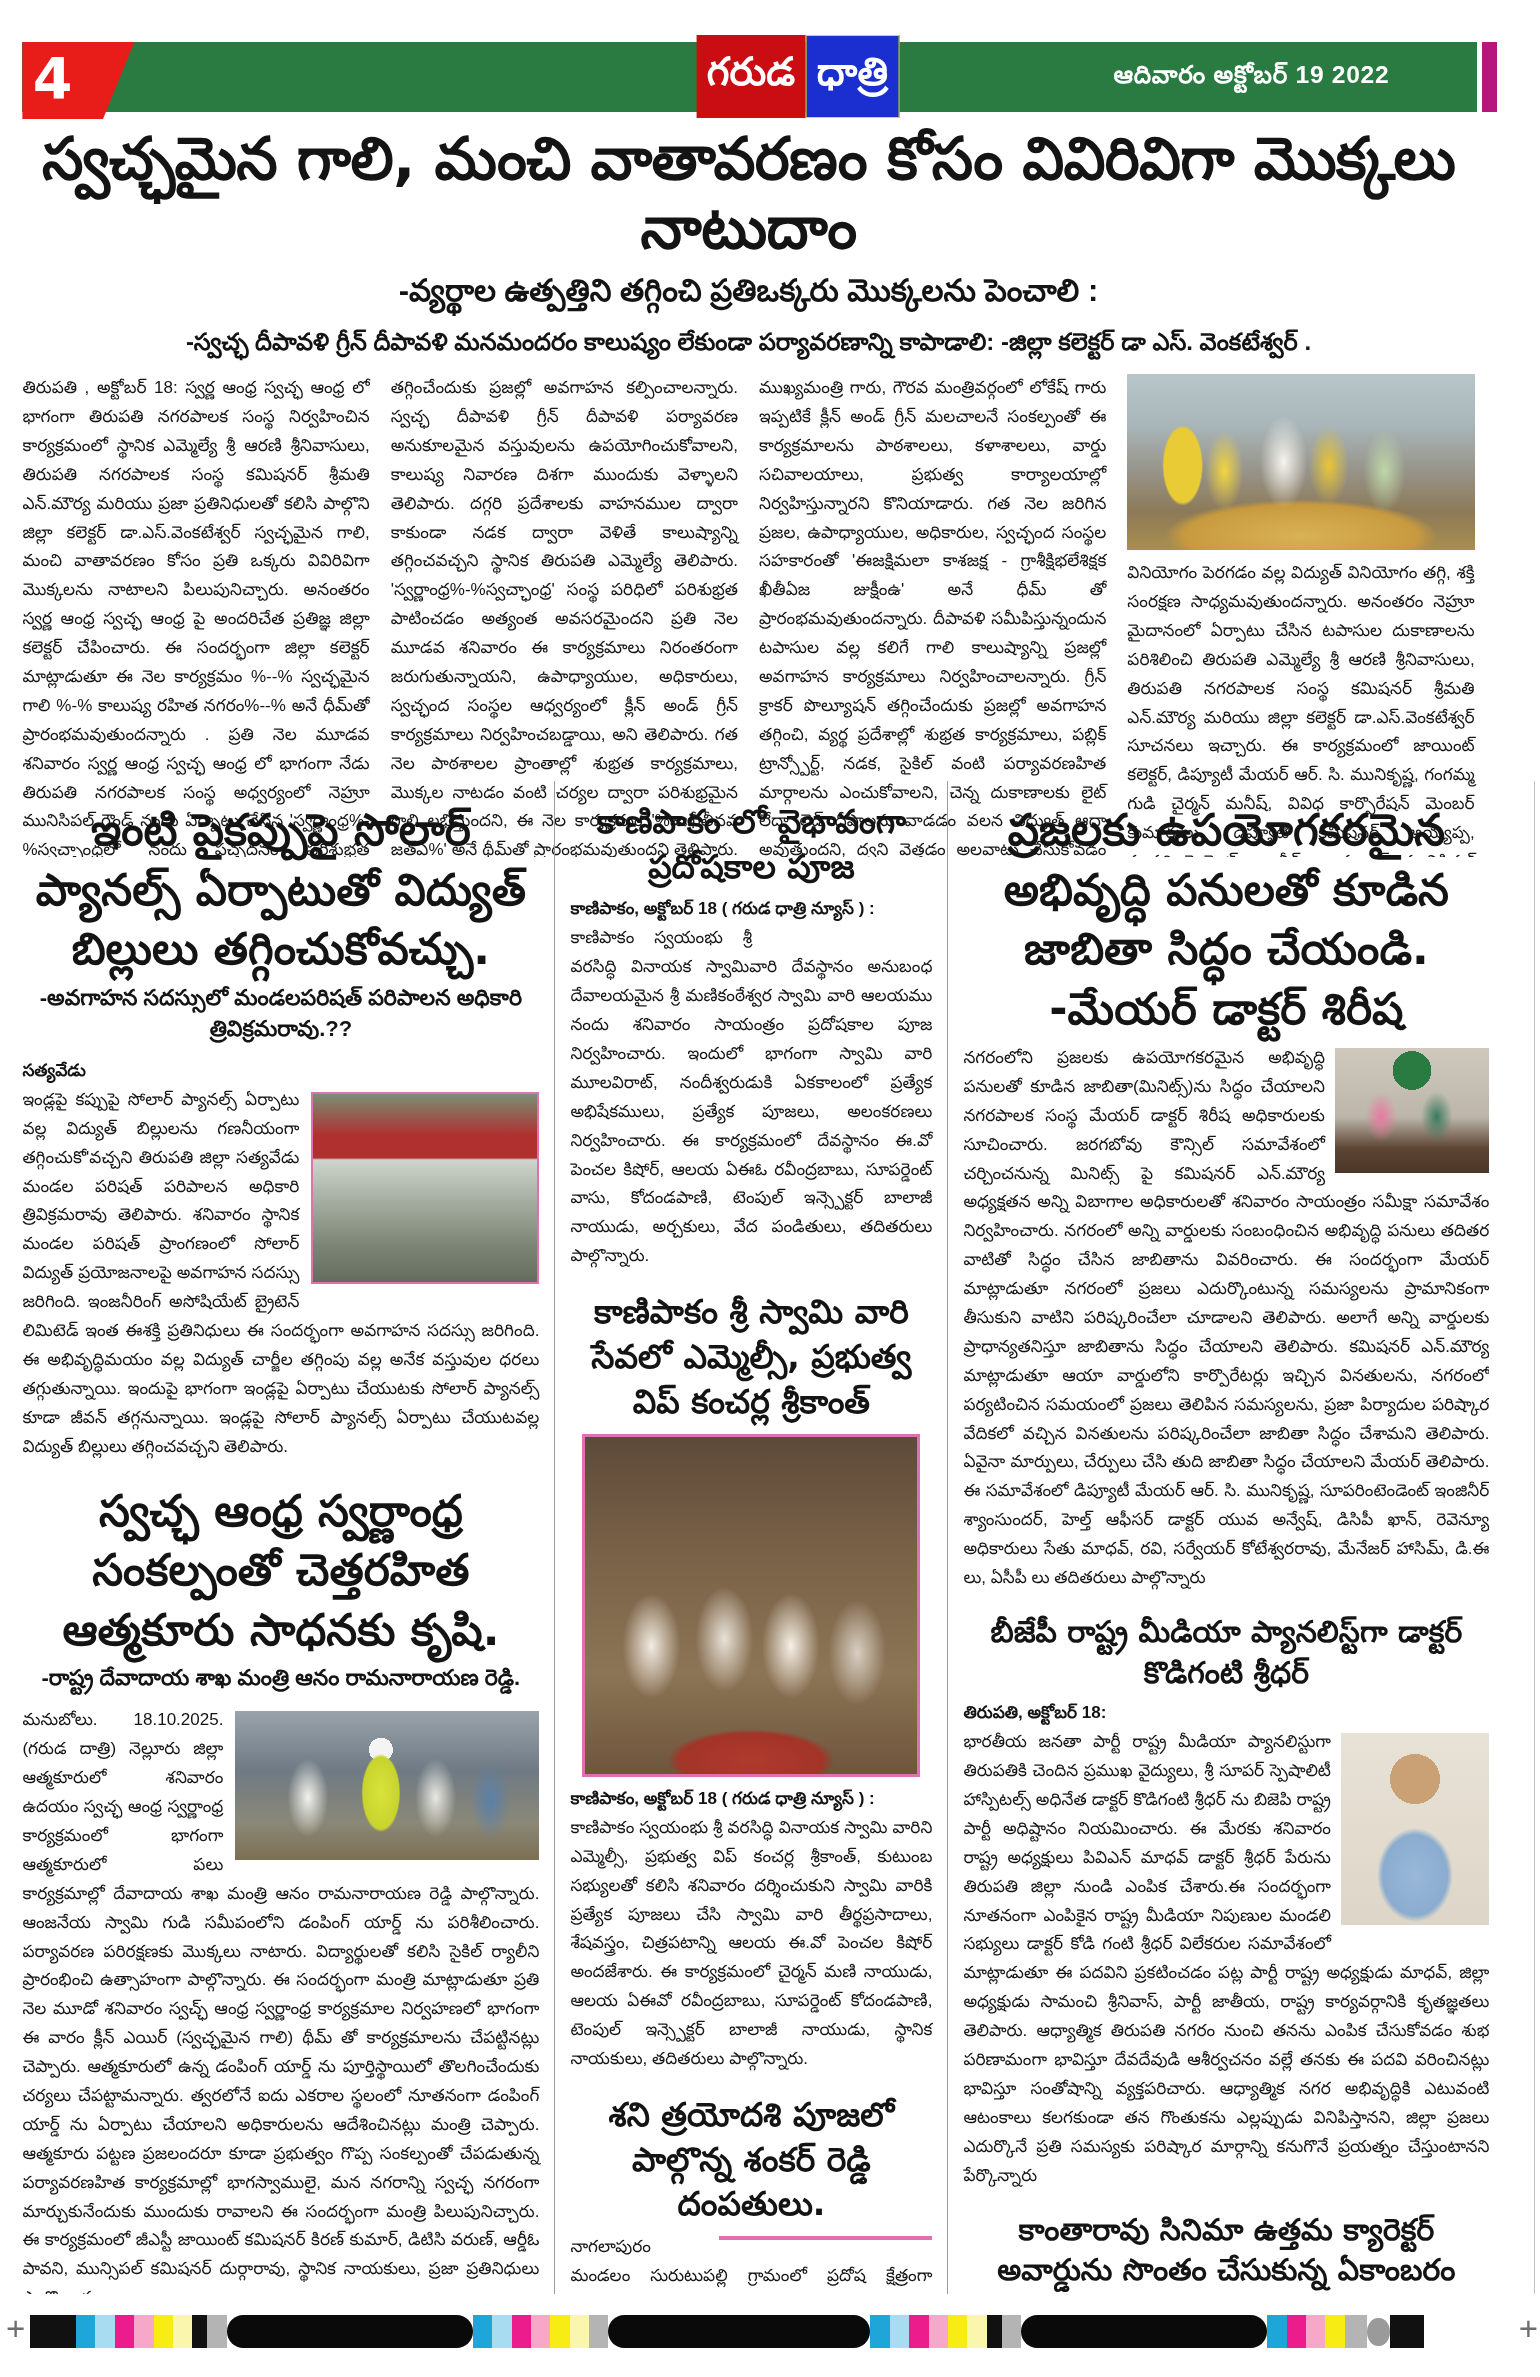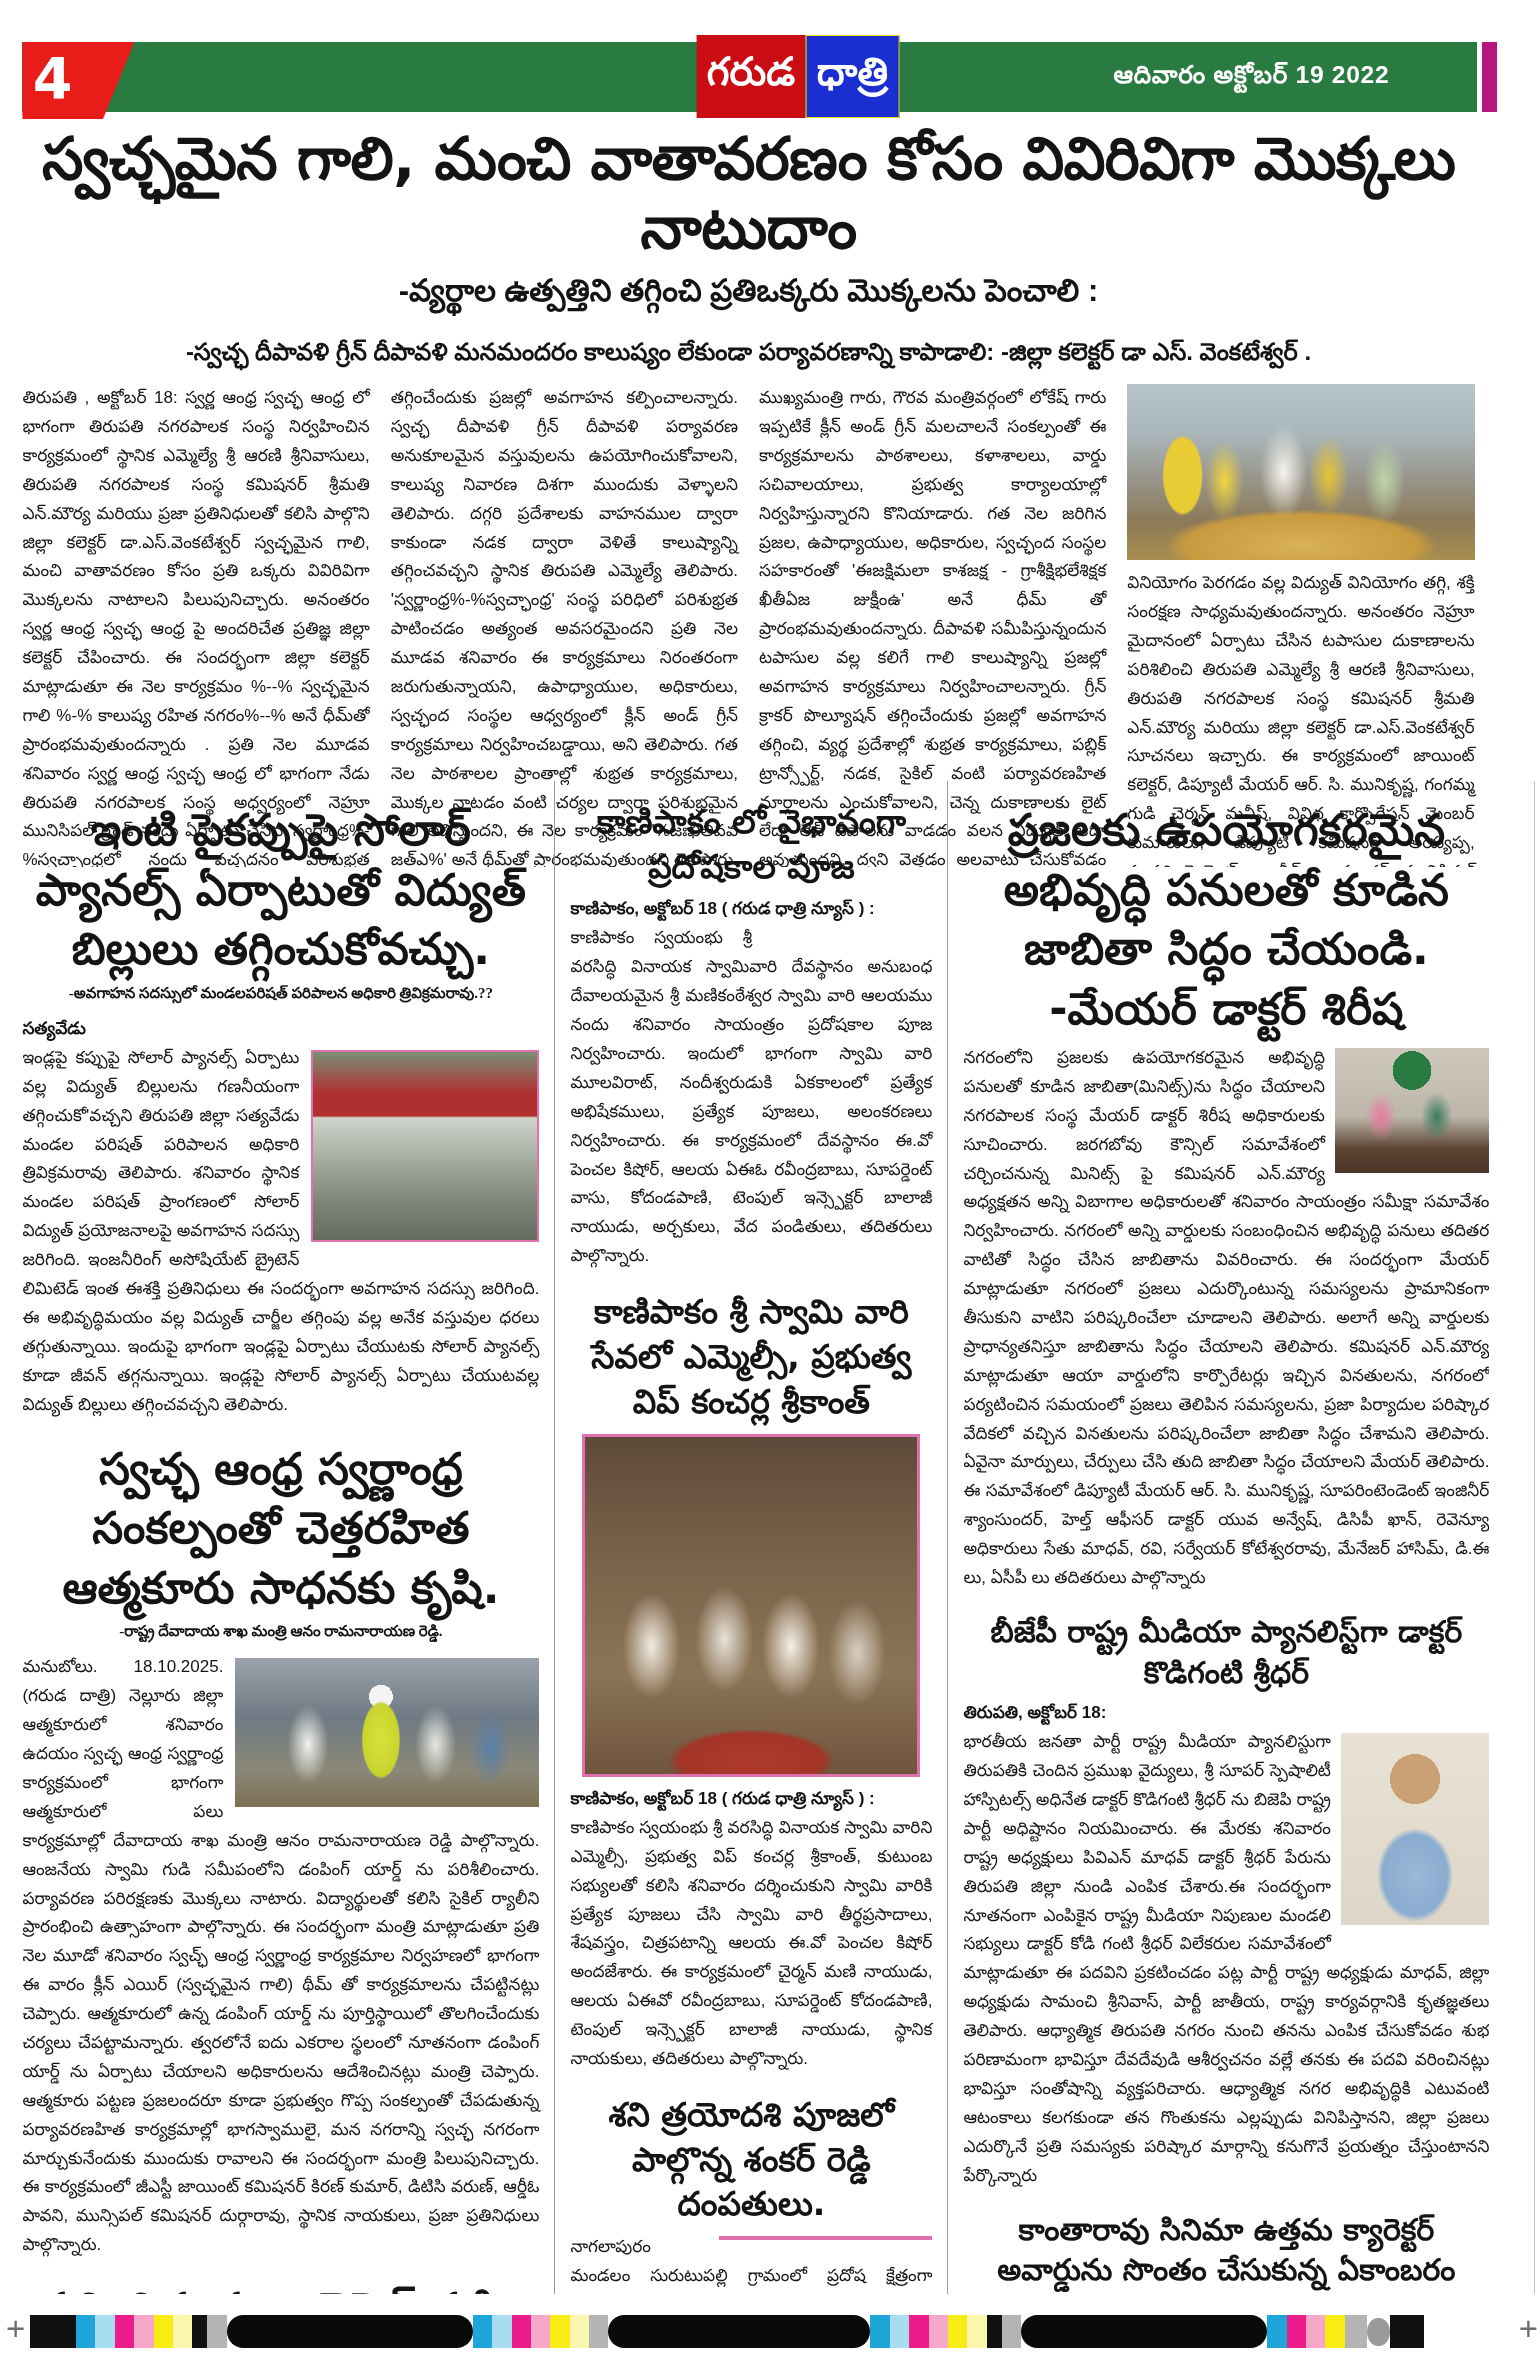--- a/index.html
+++ b/index.html
@@ -15,21 +15,21 @@
   .masthead .m1{background:#c90d12;color:#fff;font-size:39px;font-weight:bold;display:flex;align-items:center;padding:0 10.4px;}
   .masthead .m2{background:#1b2fd1;color:#fff;font-size:39px;font-weight:bold;display:flex;align-items:center;padding:0 10.4px;border:1.5px solid #e8df00;box-sizing:border-box;}
   .edition-date{position:absolute;right:88px;top:19.4px;color:#fff;font-size:24.6px;font-weight:bold;letter-spacing:0.7px;}
   .magenta-strip{position:absolute;right:-19.4px;top:0;width:15px;height:70px;background:#b5177c;}
 
   
   .lead{position:absolute;left:0;top:119px;width:1497px;}
   .lead h1{margin:4.5px 19.4px 3px;text-align:center;font-size:59px;line-height:1.18;font-weight:800;
     font-family:"DejaVu Sans","Liberation Sans",sans-serif;letter-spacing:-0.7px;}
   .sub1{text-align:center;font-size:31px;font-weight:bold;margin-top:10.4px;}
-  .sub2{text-align:center;font-size:24px;font-weight:bold;margin-top:22px;}
+  .sub2{text-align:center;font-size:24px;font-weight:bold;margin-top:12px;}
   .lead-cols{display:flex;gap:21px;padding:12px 22.4px 0 22.4px;height:483px;overflow:hidden;}
   .lead-cols .col{flex:1;min-width:0;}
   .body{font-size:17px;line-height:1.7;text-align:justify;word-break:break-word;}
   .dateline{font-weight:bold;}
 
   
   .ph{display:block;}
   .ph-lead{width:100%;height:176px;margin-bottom:9px;background:
     radial-gradient(ellipse 34px 67px at 16% 52%,#e9cb35 0%,#e9cb35 55%,transparent 60%),
     radial-gradient(ellipse 31px 64px at 28% 55%,#f2d63e 0%,transparent 62%),
@@ -93,21 +93,21 @@
     grid-template-columns:532px 394px 541px;column-gap:0;}
   .gcol{overflow:hidden;min-width:0;}
   .gcol.mid{border-left:0.7px solid #9a9a9a;border-right:0.7px solid #9a9a9a;padding:0 15px;}
   .gcol.left{padding-right:15px;}
   .gcol.right{padding-left:15px;}
   .art{margin-bottom:19.4px;}
   .art h2{margin:19.4px 0 6px 0;text-align:center;font-weight:800;font-family:"DejaVu Sans","Liberation Sans",sans-serif;line-height:1.35;}
   .h-xl{font-size:44px;}
   .h-lg{font-size:33px;}
   .h-md{font-size:30px;}
-  .byline{text-align:center;font-size:15px;font-weight:bold;margin:4.5px 0 10.4px 0;font-family:Liberation Serif, serif;}
+  .byline{text-align:center;font-size:22px;font-weight:bold;margin:4.5px 0 10.4px 0;}
   .subtitle{text-align:center;font-size:20px;font-weight:bold;margin:3px 0 12px 0;}
   .clearfix::after{content:"";display:block;clear:both;}
   .page-edge{position:absolute;right:6.7px;top:781px;width:0.7px;height:1513px;background:#c2c2c2;}
 
   
   .calibration{position:absolute;left:30px;top:2315px;width:1481px;height:33px;display:flex;align-items:center;}
   .calibration .seg{height:33px;flex:0 0 auto;}
   .calibration .seg.round{border-radius:16.4px;}
   .calibration .seg.ellipse{border-radius:50%;height:28px;}
   .cross{position:absolute;top:2312px;font-size:33px;color:#6e6e6e;font-weight:normal;line-height:33px;}

